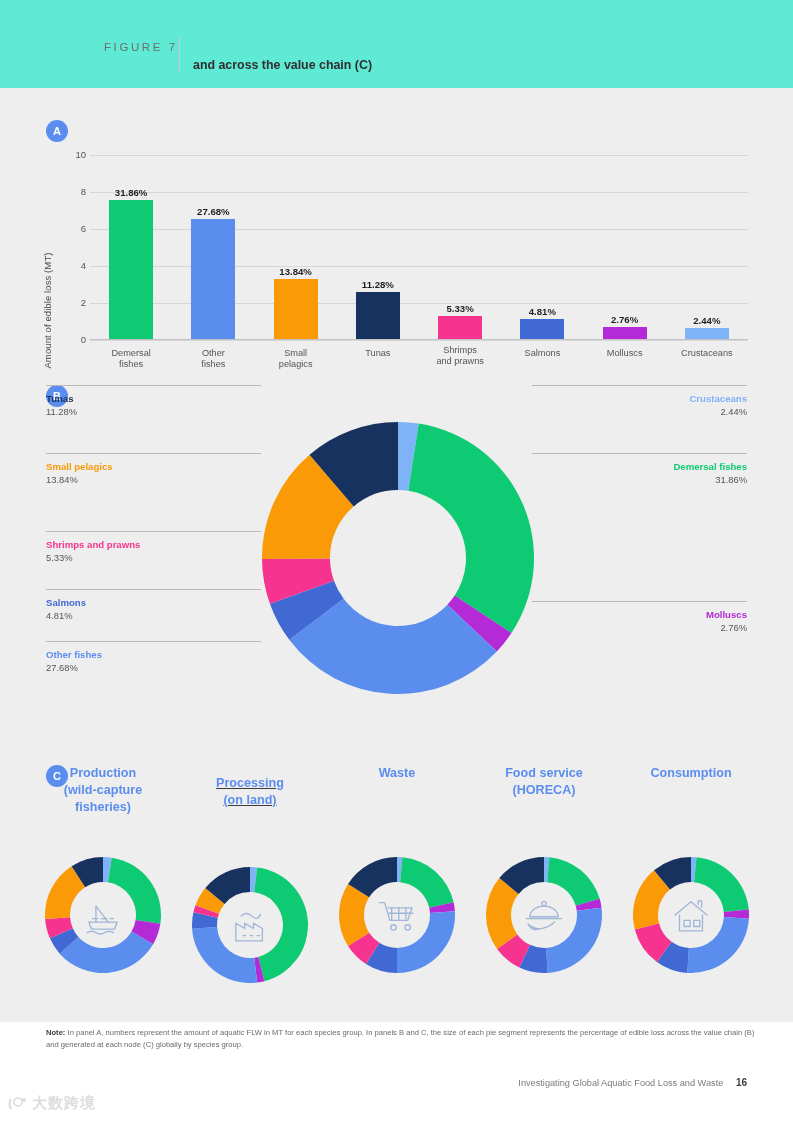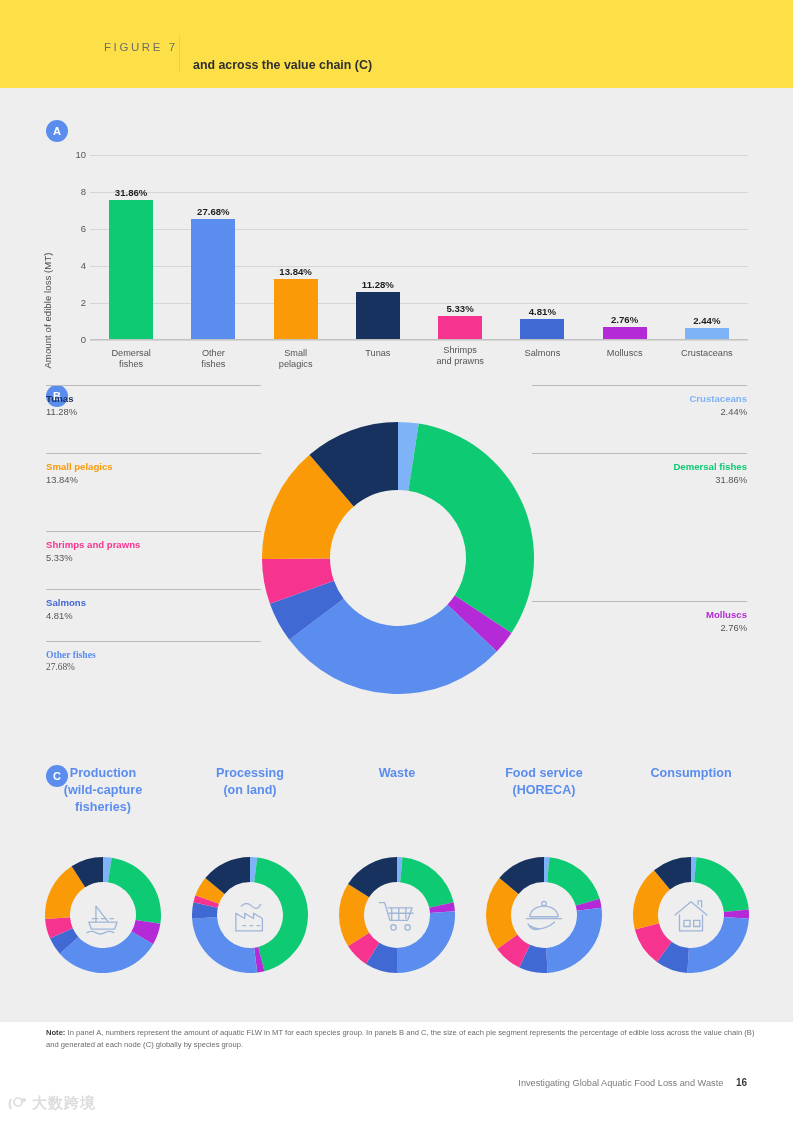--- a/index.html
+++ b/index.html
@@ -2,21 +2,21 @@
 <html><head>
 <meta charset="utf-8">
 <style>
   html,body{margin:0;padding:0;}
   body{
     width:793px;height:1122px;background:#ffffff;
     font-family:"Liberation Sans","DejaVu Sans",sans-serif;
     color:#3c3c3c;overflow:hidden;position:relative;
   }
   
-  .header{position:absolute;left:0;top:0;width:793px;height:88px;background:#fde047;}
+  .header{position:absolute;left:0;top:0;width:793px;height:88px;background:#5eead4;}
   .fig-label{
     position:absolute;left:104px;top:41px;font-size:11.5px;letter-spacing:2.6px;
     color:#6d6d6d;font-weight:400;
   }
   .fig-divider{position:absolute;left:179px;top:36px;width:1px;height:36px;background:#c9c9c9;}
   .fig-title{
     position:absolute;left:193px;top:40px;width:430px;font-size:12.4px;font-weight:bold;
     color:#2f2f2f;line-height:17px;
   }
   
@@ -147,21 +147,21 @@
           <div class="leg-pct">13.84%</div>
         </div>
         <div class="legrow" style="left: 46px; top: 146px; width: 215px; padding-top: 6px;">
           <div class="leg-name" style="color:#f6348f">Shrimps and prawns</div>
           <div class="leg-pct">5.33%</div>
         </div>
         <div class="legrow" style="left: 46px; top: 204px; width: 215px; padding-top: 6px;">
           <div class="leg-name" style="color:#4169d4">Salmons</div>
           <div class="leg-pct">4.81%</div>
         </div>
-        <div class="legrow" style="left: 46px; top: 256px; width: 215px; padding-top: 6px; font-family: Liberation Serif, serif;">
+        <div class="legrow" style="left: 46px; top: 256px; width: 215px; padding-top: 6px;">
           <div class="leg-name" style="color:#5b8def">Other fishes</div>
           <div class="leg-pct">27.68%</div>
         </div>
       </div>
     <div id="legendRight">
         <div class="legrow leg-right" style="left: 532px; top: 0px; width: 215px; padding-top: 6px;">
           <div class="leg-name" style="color:#7fb3f7">Crustaceans</div>
           <div class="leg-pct">2.44%</div>
         </div>
         <div class="legrow leg-right" style="left: 532px; top: 68px; width: 215px; padding-top: 6px;">
@@ -200,21 +200,21 @@
             <path d="M 26.614967376641196 9.225214226706193 A 58 58 0 0 1 57.99999999999999 0 L 57.99999999999999 25 A 33 33 0 0 0 40.1429986798131 30.248828784160423 Z" fill="#17325f"></path>
           </svg><div class="mini-icon">
             <svg width="46" height="46" viewBox="0 0 52 52" fill="none" stroke="#9fb6d8" stroke-width="1.5" stroke-linecap="round" stroke-linejoin="round">
               <path d="M10 34 h32 l-3 8 H13z"></path>
               <path d="M18 34 V16 l14 18"></path>
               <path d="M14 30 h6 M24 30 h6 M34 30 h4"></path>
               <path d="M8 46 q5 -3 10 0 t10 0 t10 0"></path>
             </svg>
           </div></div>
       </div>
-      <div class="node" style="left: 175px; top: 0px;">
+      <div class="node" style="left: 175px; top: 10px; text-decoration: underline;">
         <div class="node-title"><span>Processing</span><br><span>(on land)</span></div>
         <div class="mini-wrap" style="left: 17px; top: 92px;"><svg width="116" height="116" viewBox="0 0 116 116">
             <path d="M 58 0 A 58 58 0 0 1 65.26932754672964 0.4573473237602812 L 62.13599670762204 25.260214856622227 A 33 33 0 0 0 58 25 Z" fill="#7fb3f7"></path>
             <path d="M 65.26932754672964 0.4573473237602812 A 58 58 0 0 1 72.42401345556158 114.17782334546061 L 66.2067662764402 89.96324431724483 A 33 33 0 0 0 62.13599670762204 25.260214856622227 Z" fill="#0ecb73"></path>
             <path d="M 72.42401345556158 114.17782334546061 A 58 58 0 0 1 65.26932754672964 115.54265267623973 L 62.135996707622034 90.73978514337777 A 33 33 0 0 0 66.2067662764402 89.96324431724483 Z" fill="#b32ad6"></path>
             <path d="M 65.26932754672964 115.54265267623973 A 58 58 0 0 1 0.11444975116025091 61.641850132700135 L 25.06511796186704 60.07208714446732 A 33 33 0 0 0 62.135996707622034 90.73978514337777 Z" fill="#5b8def"></path>
             <path d="M 0.11444975116025091 61.641850132700135 A 58 58 0 0 1 1.396827807552647 45.34769199900053 L 25.794746856021334 50.8012730339141 A 33 33 0 0 0 25.06511796186704 60.07208714446732 Z" fill="#4169d4"></path>
             <path d="M 1.396827807552647 45.34769199900053 A 58 58 0 0 1 3.4289154006549225 38.3532006257731 L 26.95093462451056 46.82164863190538 A 33 33 0 0 0 25.794746856021334 50.8012730339141 Z" fill="#f6348f"></path>
             <path d="M 3.4289154006549225 38.3532006257731 A 58 58 0 0 1 13.310231919004238 21.029408594575983 L 32.57306298839896 36.96500833829323 A 33 33 0 0 0 26.95093462451056 46.82164863190538 Z" fill="#fb9a07"></path>
             <path d="M 13.310231919004238 21.029408594575983 A 58 58 0 0 1 57.99999999999999 0 L 57.99999999999999 25 A 33 33 0 0 0 32.57306298839896 36.96500833829323 Z" fill="#17325f"></path>

